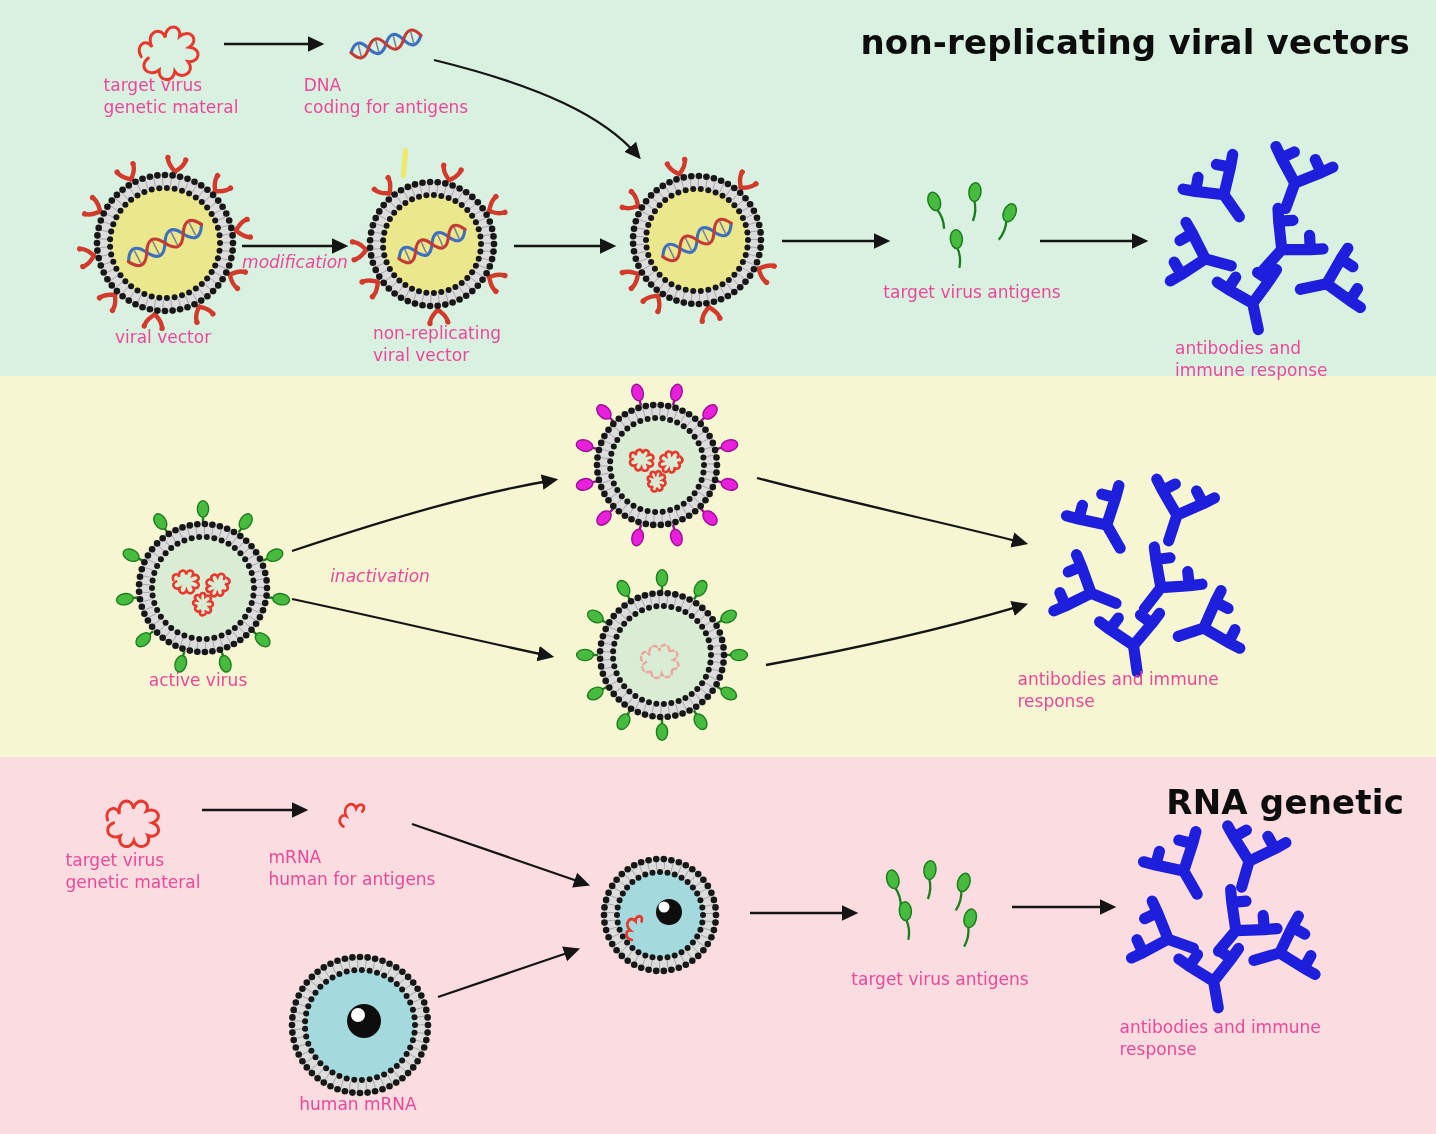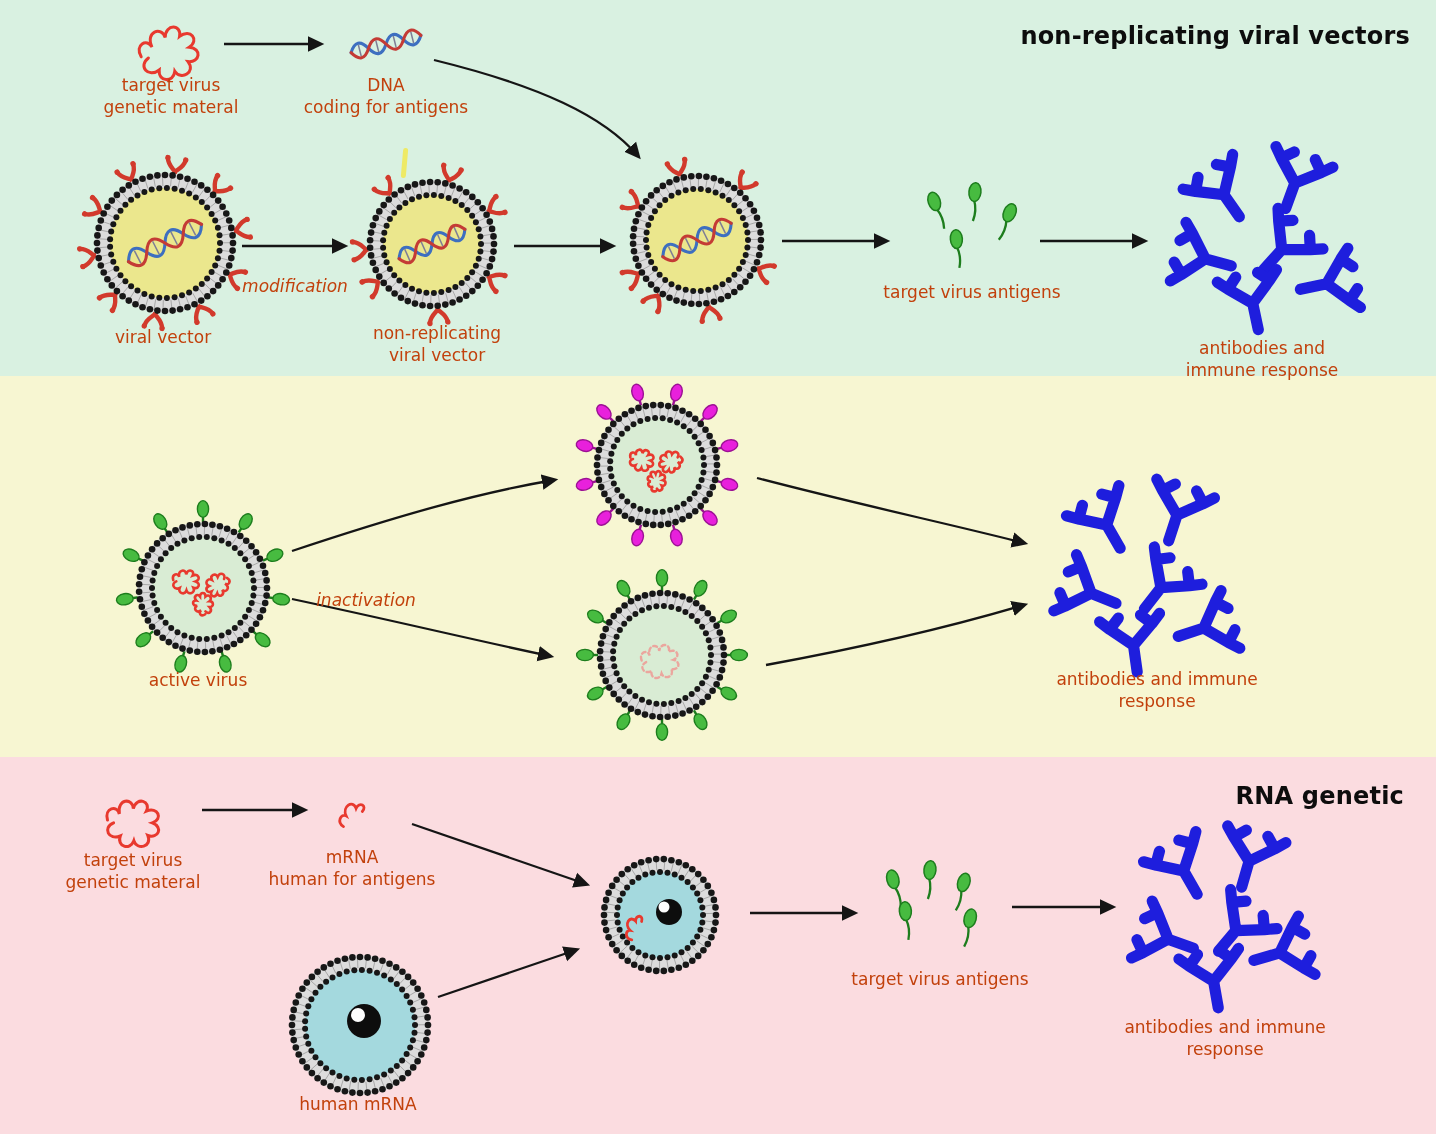--- a/index.html
+++ b/index.html
@@ -1,22 +1,22 @@
 <!DOCTYPE html>
 <html><head>
 <meta charset="utf-8">
 <style>
   * { margin:0; padding:0; box-sizing:border-box; }
   body { font-family:"DejaVu Sans","Liberation Sans",sans-serif; background:#ffffff; }
   .canvas { position:relative; width:1436px; height:1134px; overflow:hidden; }
   .band { position:absolute; left:0; width:100%; }
-  .lbl { position:absolute; transform:translateX(-50%); text-align:center;
-         white-space:pre-line; font-size:17px; line-height:1.32; color:#c2410c; }
-  .it { font-style:italic;margin-top:24px; }
-  .title { position:absolute; font-weight:700; font-size:24px; color:#0d0d0d; letter-spacing:.2px; }
+  .lbl { position:absolute; transform:translateX(-50%); 
+         white-space:pre-line; font-size:17px; line-height:1.32; color:#ec4899; }
+  .it { font-style:italic; }
+  .title { position:absolute; font-weight:700; font-size:34px; color:#0d0d0d; letter-spacing:.2px; }
   #scene-wrap { position:absolute; left:0; top:0; }
   #scene-wrap svg { display:block; }
 </style>
 </head>
 <body>
 
 <div class="canvas">
 
   <div class="band" style="top: 0px; height: 376px; background: rgb(217, 241, 225);"></div>
   <div class="band" style="top: 376px; height: 381px; background: rgb(247, 246, 210);"></div>
@@ -1651,21 +1651,21 @@
   <div class="lbl" style="left:386px;top:74px">DNA
 coding for antigens</div>
   <div class="lbl" style="left:163px;top:326px">viral vector</div>
   <div class="lbl it" style="left:295px;top:251px">modification</div>
   <div class="lbl" style="left:437px;top:322px">non-replicating
 viral vector</div>
   <div class="lbl" style="left:972px;top:281px">target virus antigens</div>
   <div class="lbl" style="left:1262px;top:337px">antibodies and immune response</div>
 
   <div class="lbl" style="left:198px;top:669px">active virus</div>
-  <div class="lbl it" style="left:366px;top:565px">inactivation</div>
+  <div class="lbl it" style="left:380px;top:565px">inactivation</div>
   <div class="lbl" style="left:1157px;top:668px">antibodies and immune response</div>
 
   <div class="title" style="right:32px;top:782px">RNA genetic</div>
   <div class="lbl" style="left:133px;top:849px">target virus
 genetic materal</div>
   <div class="lbl" style="left:352px;top:846px">mRNA
 human for antigens</div>
   <div class="lbl" style="left:358px;top:1093px">human mRNA</div>
   <div class="lbl" style="left:940px;top:968px">target virus antigens</div>
   <div class="lbl" style="left:1225px;top:1016px">antibodies and immune response</div>

